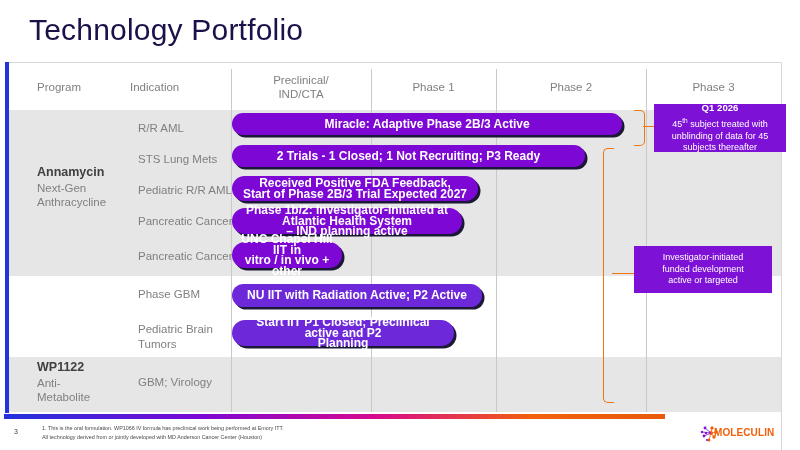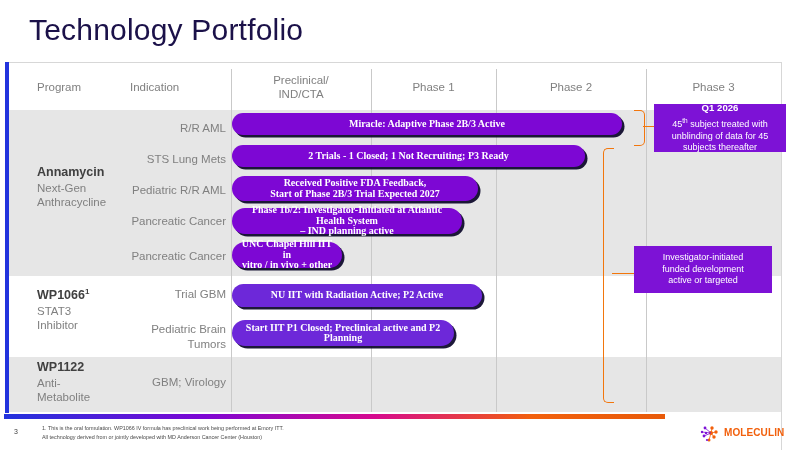--- a/index.html
+++ b/index.html
@@ -62,37 +62,36 @@
   .prog{
     position:absolute;left:28px;
     color:#595959;font-size:11.5px;line-height:14.5px;
   }
   .prog .pname{font-weight:bold;color:#404040;font-size:12.5px;display:block;margin-bottom:1px;}
   .prog .psub{display:block;color:#808080;}
   .prog sup{font-size:8px;vertical-align:super;}
 
   
   .indic{
-    position:absolute;left:121px;width:96px;
-    color:#808080;font-size:11.5px;line-height:14.5px;text-align:right;
+    position:absolute;left:129px;width:96px;
+    color:#808080;font-size:11.5px;line-height:14.5px;
   }
 
   
   .bar{
     position:absolute;
     border-radius:999px;
     display:flex;align-items:center;justify-content:center;
     text-align:center;
     color:#ffffff;
-    font-size:10px;line-height:10.5px;
+    font-size:12px;line-height:10.5px;
     font-weight:bold;
     box-shadow:2.5px 2.5px 0 rgba(10,5,40,.92);
     padding:4px 8px;
     box-sizing:border-box;
-    font-family:Liberation Serif, serif;
   }
   .bar.purple{background:#7d07d4;}
   .bar.magenta{background:#6d28d9;}
   .bar.orange{background:#f67c0b;}
 
   
   .callout{
     position:absolute;
     background:#7d12d6;
     color:#fff;
@@ -120,21 +119,21 @@
 
   
   .gradbar{
     position:absolute;left:4px;top:414px;width:661px;height:5px;
     background:linear-gradient(90deg,#2233dd 0%,#7d07d4 30%,#d60a8f 56%,#f2600c 80%,#e85a09 100%);
   }
 
   
   .logo{position:absolute;left:700px;top:424px;width:90px;height:20px;}
   .logotext{
-    position:absolute;left:24px;top:3px;
+    position:absolute;left:14px;top:3px;
     font-size:10px;font-weight:bold;color:#f2600c;letter-spacing:.1px;
   }
 </style>
 </head>
 <body>
 
 <div class="slide">
 
   <div class="title">Technology Portfolio</div>
 
@@ -174,38 +173,33 @@
         <span>Phase 3</span>
       </div>
     </div>
 
     <div class="prog" style="top:102px;">
       <span class="pname">Annamycin</span>
       <span class="psub">Next-Gen</span>
       <span class="psub">Anthracycline</span>
     </div>
 
-    <div class="prog" style="top:222px;">
-      <span class="pname"><span>WP1066</span><sup>1</sup></span>
-      <span class="psub">STAT3</span>
-      <span class="psub">Inhibitor</span>
-    </div>
 
     <div class="prog" style="top:297px;">
       <span class="pname">WP1122</span>
       <span class="psub">Anti-</span>
       <span class="psub">Metabolite</span>
     </div>
 
     <div class="indic" style="top:58px;">R/R AML</div>
     <div class="indic" style="top:89px;">STS Lung Mets</div>
     <div class="indic" style="top:120px;">Pediatric R/R AML</div>
     <div class="indic" style="top:151px;">Pancreatic Cancer</div>
     <div class="indic" style="top:186px;">Pancreatic Cancer</div>
-    <div class="indic" style="top:224px;">Trial GBM</div>
+    <div class="indic" style="top:224px;">Phase GBM</div>
     <div class="indic" style="top:259px;white-space:pre-line;">Pediatric Brain
 Tumors</div>
     <div class="indic" style="top:312px;">GBM; Virology</div>
 
     <div class="bar purple" style="left:223px;top:50px;width:390px;height:22px;white-space:pre-line;">Miracle: Adaptive Phase 2B/3 Active</div>
     <div class="bar purple" style="left:223px;top:82px;width:353px;height:22px;white-space:pre-line;">2 Trials - 1 Closed; 1 Not Recruiting; P3 Ready</div>
     <div class="bar purple" style="left:223px;top:113px;width:246px;height:25px;white-space:pre-line;">Received Positive FDA Feedback,
 Start of Phase 2B/3 Trial Expected 2027</div>
     <div class="bar purple" style="left:223px;top:145px;width:230px;height:26px;white-space:pre-line;">Phase 1b/2: Investigator-Initiated at Atlantic Health System
 – IND planning active</div>

